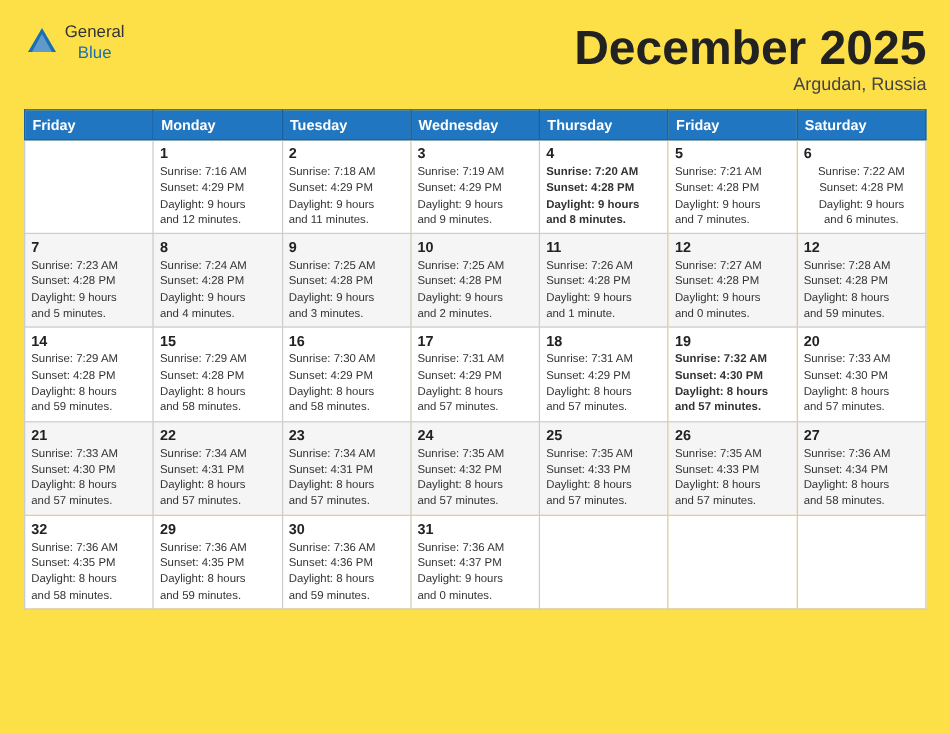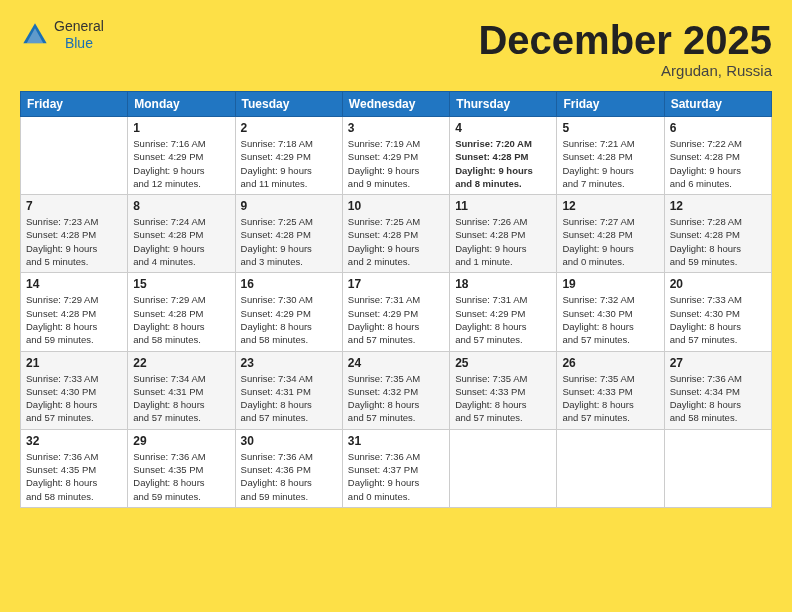--- a/index.html
+++ b/index.html
@@ -161,21 +161,21 @@
           </td>
           <td>
             <span class="day-num">5</span>
             <div class="day-info" style="white-space: pre-line;">Sunrise: 7:21 AM
 Sunset: 4:28 PM
 Daylight: 9 hours
 and 7 minutes.</div>
           </td>
           <td>
             <span class="day-num">6</span>
-            <div class="day-info" style="white-space: pre-line;">Sunrise: 7:22 AM
+            <div class="day-info" style="white-space: pre-line; text-align: center;">Sunrise: 7:22 AM
 Sunset: 4:28 PM
 Daylight: 9 hours
 and 6 minutes.</div>
           </td>
         </tr>
         <tr>
           <td>
             <span class="day-num">7</span>
             <div class="day-info" style="white-space: pre-line;">Sunrise: 7:23 AM
 Sunset: 4:28 PM
@@ -256,21 +256,21 @@
           </td>
           <td>
             <span class="day-num">18</span>
             <div class="day-info" style="white-space: pre-line;">Sunrise: 7:31 AM
 Sunset: 4:29 PM
 Daylight: 8 hours
 and 57 minutes.</div>
           </td>
           <td>
             <span class="day-num">19</span>
-            <div class="day-info" style="white-space: pre-line;">Sunrise: 7:32 AM
+            <div class="day-info" style="white-space: pre-line; font-weight: bold;">Sunrise: 7:32 AM
 Sunset: 4:30 PM
 Daylight: 8 hours
 and 57 minutes.</div>
           </td>
           <td>
             <span class="day-num">20</span>
             <div class="day-info" style="white-space: pre-line;">Sunrise: 7:33 AM
 Sunset: 4:30 PM
 Daylight: 8 hours
 and 57 minutes.</div>

